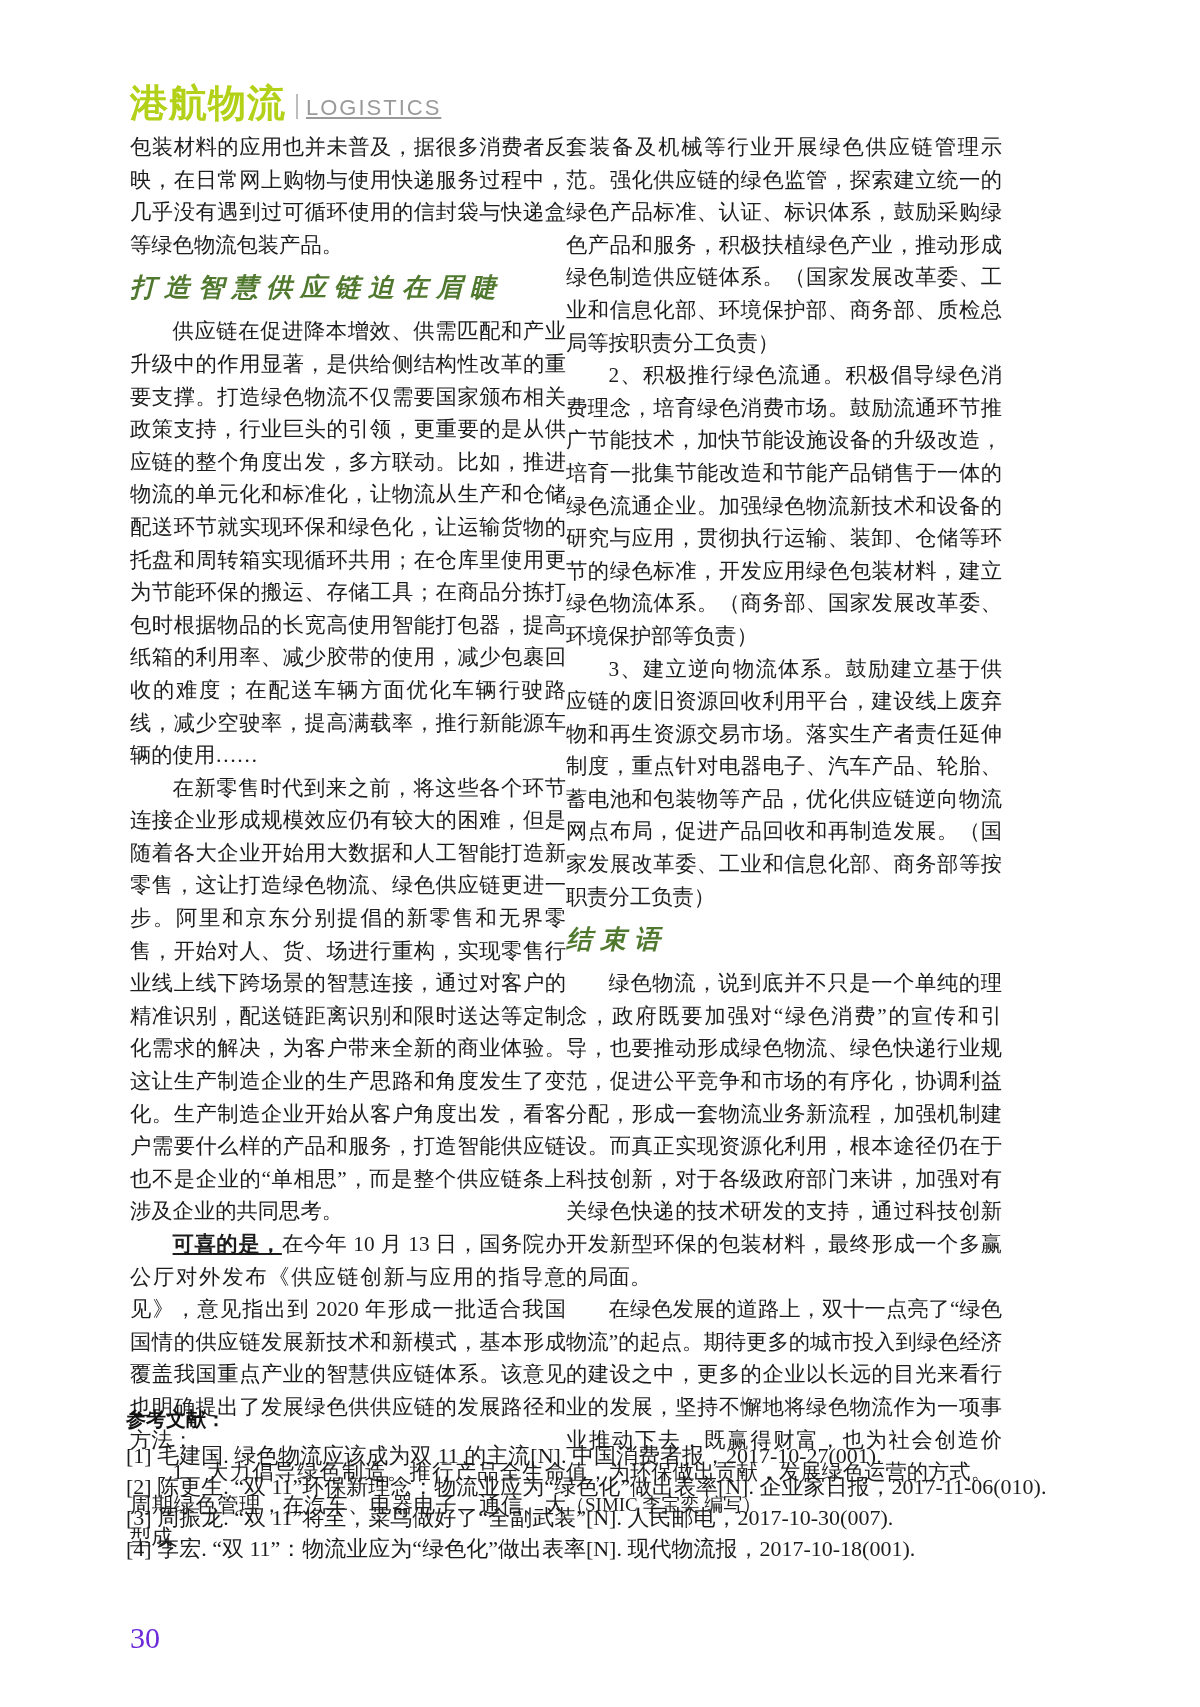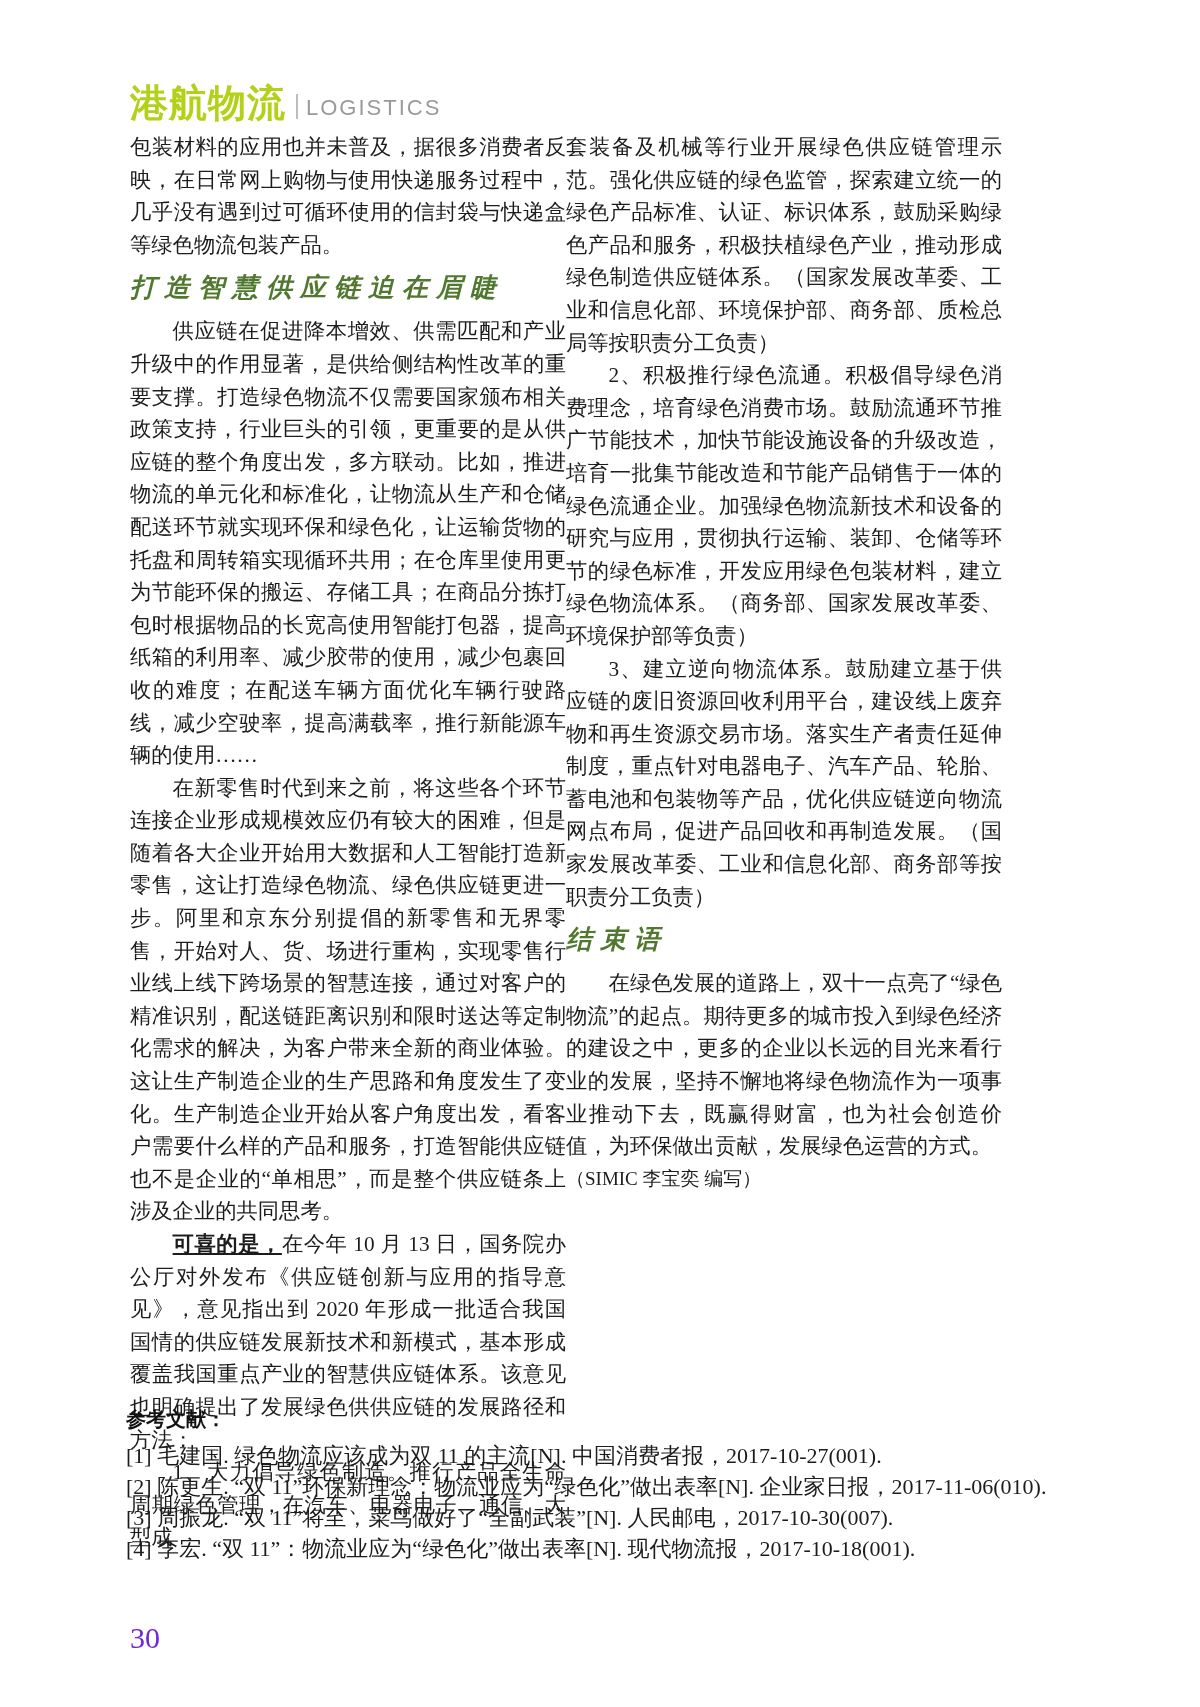--- a/index.html
+++ b/index.html
@@ -9,21 +9,21 @@
   }
   
   .header { position:absolute; left:130px; top:84px; display:flex; align-items:flex-end; }
   .brand {
     font-family:"Liberation Sans","DejaVu Sans",sans-serif; font-weight:bold;
     font-size:38px; line-height:1; color:#b3d118; letter-spacing:1px;
   }
   .divider { width:2px; height:25px; background:#bdbdbd; margin:0 8px 3px 10px; }
   .tagline {
     font-family:"Liberation Sans","DejaVu Sans",sans-serif; font-size:22px;
-    color:#9a9a9a; letter-spacing:2px; line-height:1; margin-bottom:3px;
+    color:#9a9a9a; letter-spacing:2px; line-height:1; margin-bottom:3px;text-decoration:underline;
   }
   
   .columns { position:absolute; left:130px; top:131px; width:922px; display:flex; }
   .col { width:436px; }
   .para { margin:0; font-size:21.3px; line-height:32.6px; text-align:justify; }
   .para.indent { text-indent:2em; }
   .lead-bold { font-weight:bold;text-decoration:underline; }
   .sec-heading {
     font-size:26px; font-weight:bold; font-style:italic; color:#50792f;
     text-align:left; letter-spacing:8px; line-height:36px; margin:9px 0;
@@ -57,20 +57,21 @@
         <p class="para indent">供应链在促进降本增效、供需匹配和产业升级中的作用显著，是供给侧结构性改革的重要支撑。打造绿色物流不仅需要国家颁布相关政策支持，行业巨头的引领，更重要的是从供应链的整个角度出发，多方联动。比如，推进物流的单元化和标准化，让物流从生产和仓储配送环节就实现环保和绿色化，让运输货物的托盘和周转箱实现循环共用；在仓库里使用更为节能环保的搬运、存储工具；在商品分拣打包时根据物品的长宽高使用智能打包器，提高纸箱的利用率、减少胶带的使用，减少包裹回收的难度；在配送车辆方面优化车辆行驶路线，减少空驶率，提高满载率，推行新能源车辆的使用……</p>
         <p class="para indent">在新零售时代到来之前，将这些各个环节连接企业形成规模效应仍有较大的困难，但是随着各大企业开始用大数据和人工智能打造新零售，这让打造绿色物流、绿色供应链更进一步。阿里和京东分别提倡的新零售和无界零售，开始对人、货、场进行重构，实现零售行业线上线下跨场景的智慧连接，通过对客户的精准识别，配送链距离识别和限时送达等定制化需求的解决，为客户带来全新的商业体验。这让生产制造企业的生产思路和角度发生了变化。生产制造企业开始从客户角度出发，看客户需要什么样的产品和服务，打造智能供应链也不是企业的“单相思”，而是整个供应链条上涉及企业的共同思考。</p>
         <p class="para indent"><span class="lead-bold">可喜的是，</span>在今年 10 月 13 日，国务院办公厅对外发布《供应链创新与应用的指导意见》，意见指出到 2020 年形成一批适合我国国情的供应链发展新技术和新模式，基本形成覆盖我国重点产业的智慧供应链体系。该意见也明确提出了发展绿色供供应链的发展路径和方法：</p>
         <p class="para indent">1、大力倡导绿色制造。推行产品全生命周期绿色管理，在汽车、电器电子、通信、大型成</p>
       </div>
     <div class="col" id="col-right">
         <p class="para">套装备及机械等行业开展绿色供应链管理示范。强化供应链的绿色监管，探索建立统一的绿色产品标准、认证、标识体系，鼓励采购绿色产品和服务，积极扶植绿色产业，推动形成绿色制造供应链体系。（国家发展改革委、工业和信息化部、环境保护部、商务部、质检总局等按职责分工负责）</p>
         <p class="para indent">2、积极推行绿色流通。积极倡导绿色消费理念，培育绿色消费市场。鼓励流通环节推广节能技术，加快节能设施设备的升级改造，培育一批集节能改造和节能产品销售于一体的绿色流通企业。加强绿色物流新技术和设备的研究与应用，贯彻执行运输、装卸、仓储等环节的绿色标准，开发应用绿色包装材料，建立绿色物流体系。（商务部、国家发展改革委、环境保护部等负责）</p>
         <p class="para indent">3、建立逆向物流体系。鼓励建立基于供应链的废旧资源回收利用平台，建设线上废弃物和再生资源交易市场。落实生产者责任延伸制度，重点针对电器电子、汽车产品、轮胎、蓄电池和包装物等产品，优化供应链逆向物流网点布局，促进产品回收和再制造发展。（国家发展改革委、工业和信息化部、商务部等按职责分工负责）</p>
         <div class="sec-heading">结束语</div>
+        <p class="para indent">绿色物流，说到底并不只是一个单纯的理念，政府既要加强对“绿色消费”的宣传和引导，也要推动形成绿色物流、绿色快递行业规范，促进公平竞争和市场的有序化，协调利益分配，形成一套物流业务新流程，加强机制建设。而真正实现资源化利用，根本途径仍在于科技创新，对于各级政府部门来讲，加强对有关绿色快递的技术研发的支持，通过科技创新开发新型环保的包装材料，最终形成一个多赢的局面。</p>
         <p class="para indent">在绿色发展的道路上，双十一点亮了“绿色物流”的起点。期待更多的城市投入到绿色经济的建设之中，更多的企业以长远的目光来看行业的发展，坚持不懈地将绿色物流作为一项事业推动下去，既赢得财富，也为社会创造价值，为环保做出贡献，发展绿色运营的方式。</p>
         <p class="byline">（SIMIC  李宝奕  编写）</p>
       </div>
   </main>
 
   <section class="references">
     <div class="ref-title">参考文献：</div>
     <div id="ref-list">
         <div class="ref-item">[1]  毛建国. 绿色物流应该成为双 11 的主流[N]. 中国消费者报，2017-10-27(001).</div>
         <div class="ref-item">[2]  陈更生. “双 11”环保新理念：物流业应为“绿色化”做出表率[N]. 企业家日报，2017-11-06(010).</div>

